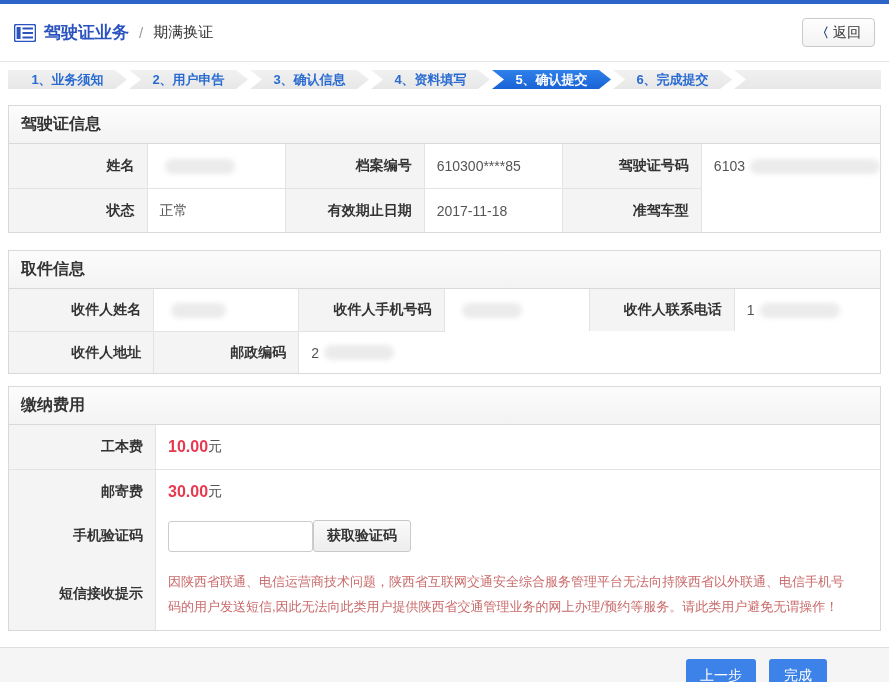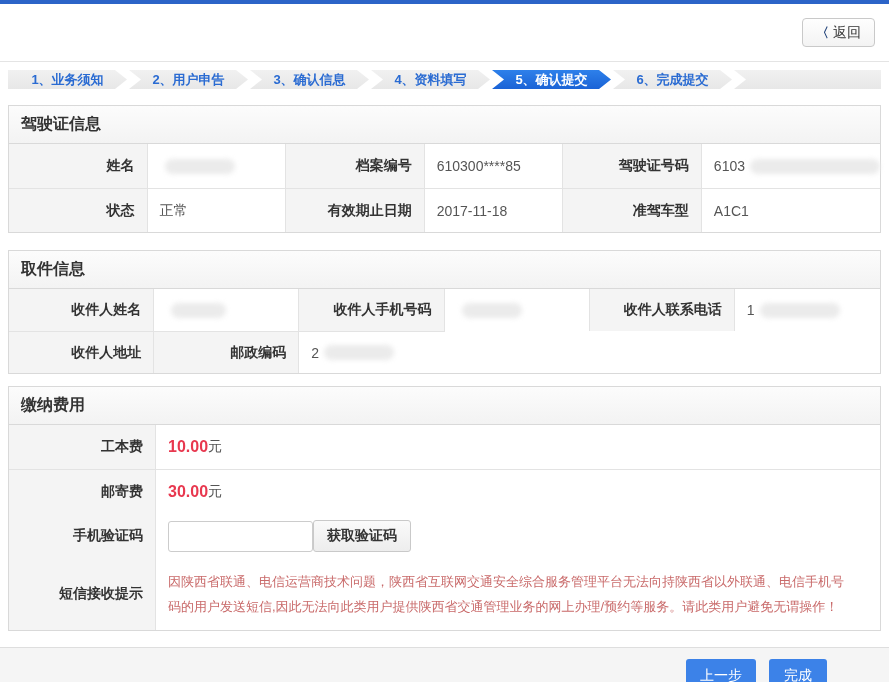--- a/index.html
+++ b/index.html
@@ -83,20 +83,34 @@
     justify-content:flex-end; padding-right:62px; gap:13px; }
   .primary-btn { min-width:58px; height:33px; padding:0 14px; background:#3c82e8;
     color:#fff; font-size:14px; border:none; border-radius:3px; cursor:pointer; }
 </style>
 </head>
 <body>
 
 <div class="top-accent"></div>
 
 <div class="header">
+  <div class="header-left">
+    <span class="hdr-icon">
+      <svg width="22" height="18" viewBox="0 0 22 18">
+        <rect x="0.5" y="0.5" width="21" height="17" rx="2" fill="#ffffff" stroke="#2a53c0" stroke-width="1.6"></rect>
+        <rect x="2.6" y="3" width="4" height="12" fill="#2a53c0"></rect>
+        <rect x="8.5" y="3.5" width="10.5" height="2" fill="#2a53c0"></rect>
+        <rect x="8.5" y="8" width="10.5" height="2" fill="#2a53c0"></rect>
+        <rect x="8.5" y="12.5" width="10.5" height="2" fill="#2a53c0"></rect>
+      </svg>
+    </span>
+    <span class="page-title">驾驶证业务</span>
+    <span class="title-divider">/</span>
+    <span class="page-subtitle">期满换证</span>
+  </div>
   <div class="spacer"></div>
   <button class="back-btn">
     <span class="back-chevron">〈</span>
     <span>返回</span>
   </button>
 </div>
 
 <div class="steps">
   <div class="step">1、业务须知</div>
   <div class="step">2、用户申告</div>
@@ -120,21 +134,20 @@
     <div class="cell val">
         <span>6103</span>
         <span class="redact rw130"></span>
       </div>
 
     <div class="cell lbl">状态</div>
     <div class="cell val no-right">正常</div>
     <div class="cell lbl">有效期止日期</div>
     <div class="cell val no-right">2017-11-18</div>
     <div class="cell lbl">准驾车型</div>
-    <div class="cell val">A1C1</div>
   </div>
 </div>
 
 <div class="section sec-pickup">
   <div class="section-title">取件信息</div>
   <div class="grid6 pickup">
     <div class="cell lbl">收件人姓名</div>
     <div class="cell val no-right">
         <span class="redact rw55"></span>
       </div>

